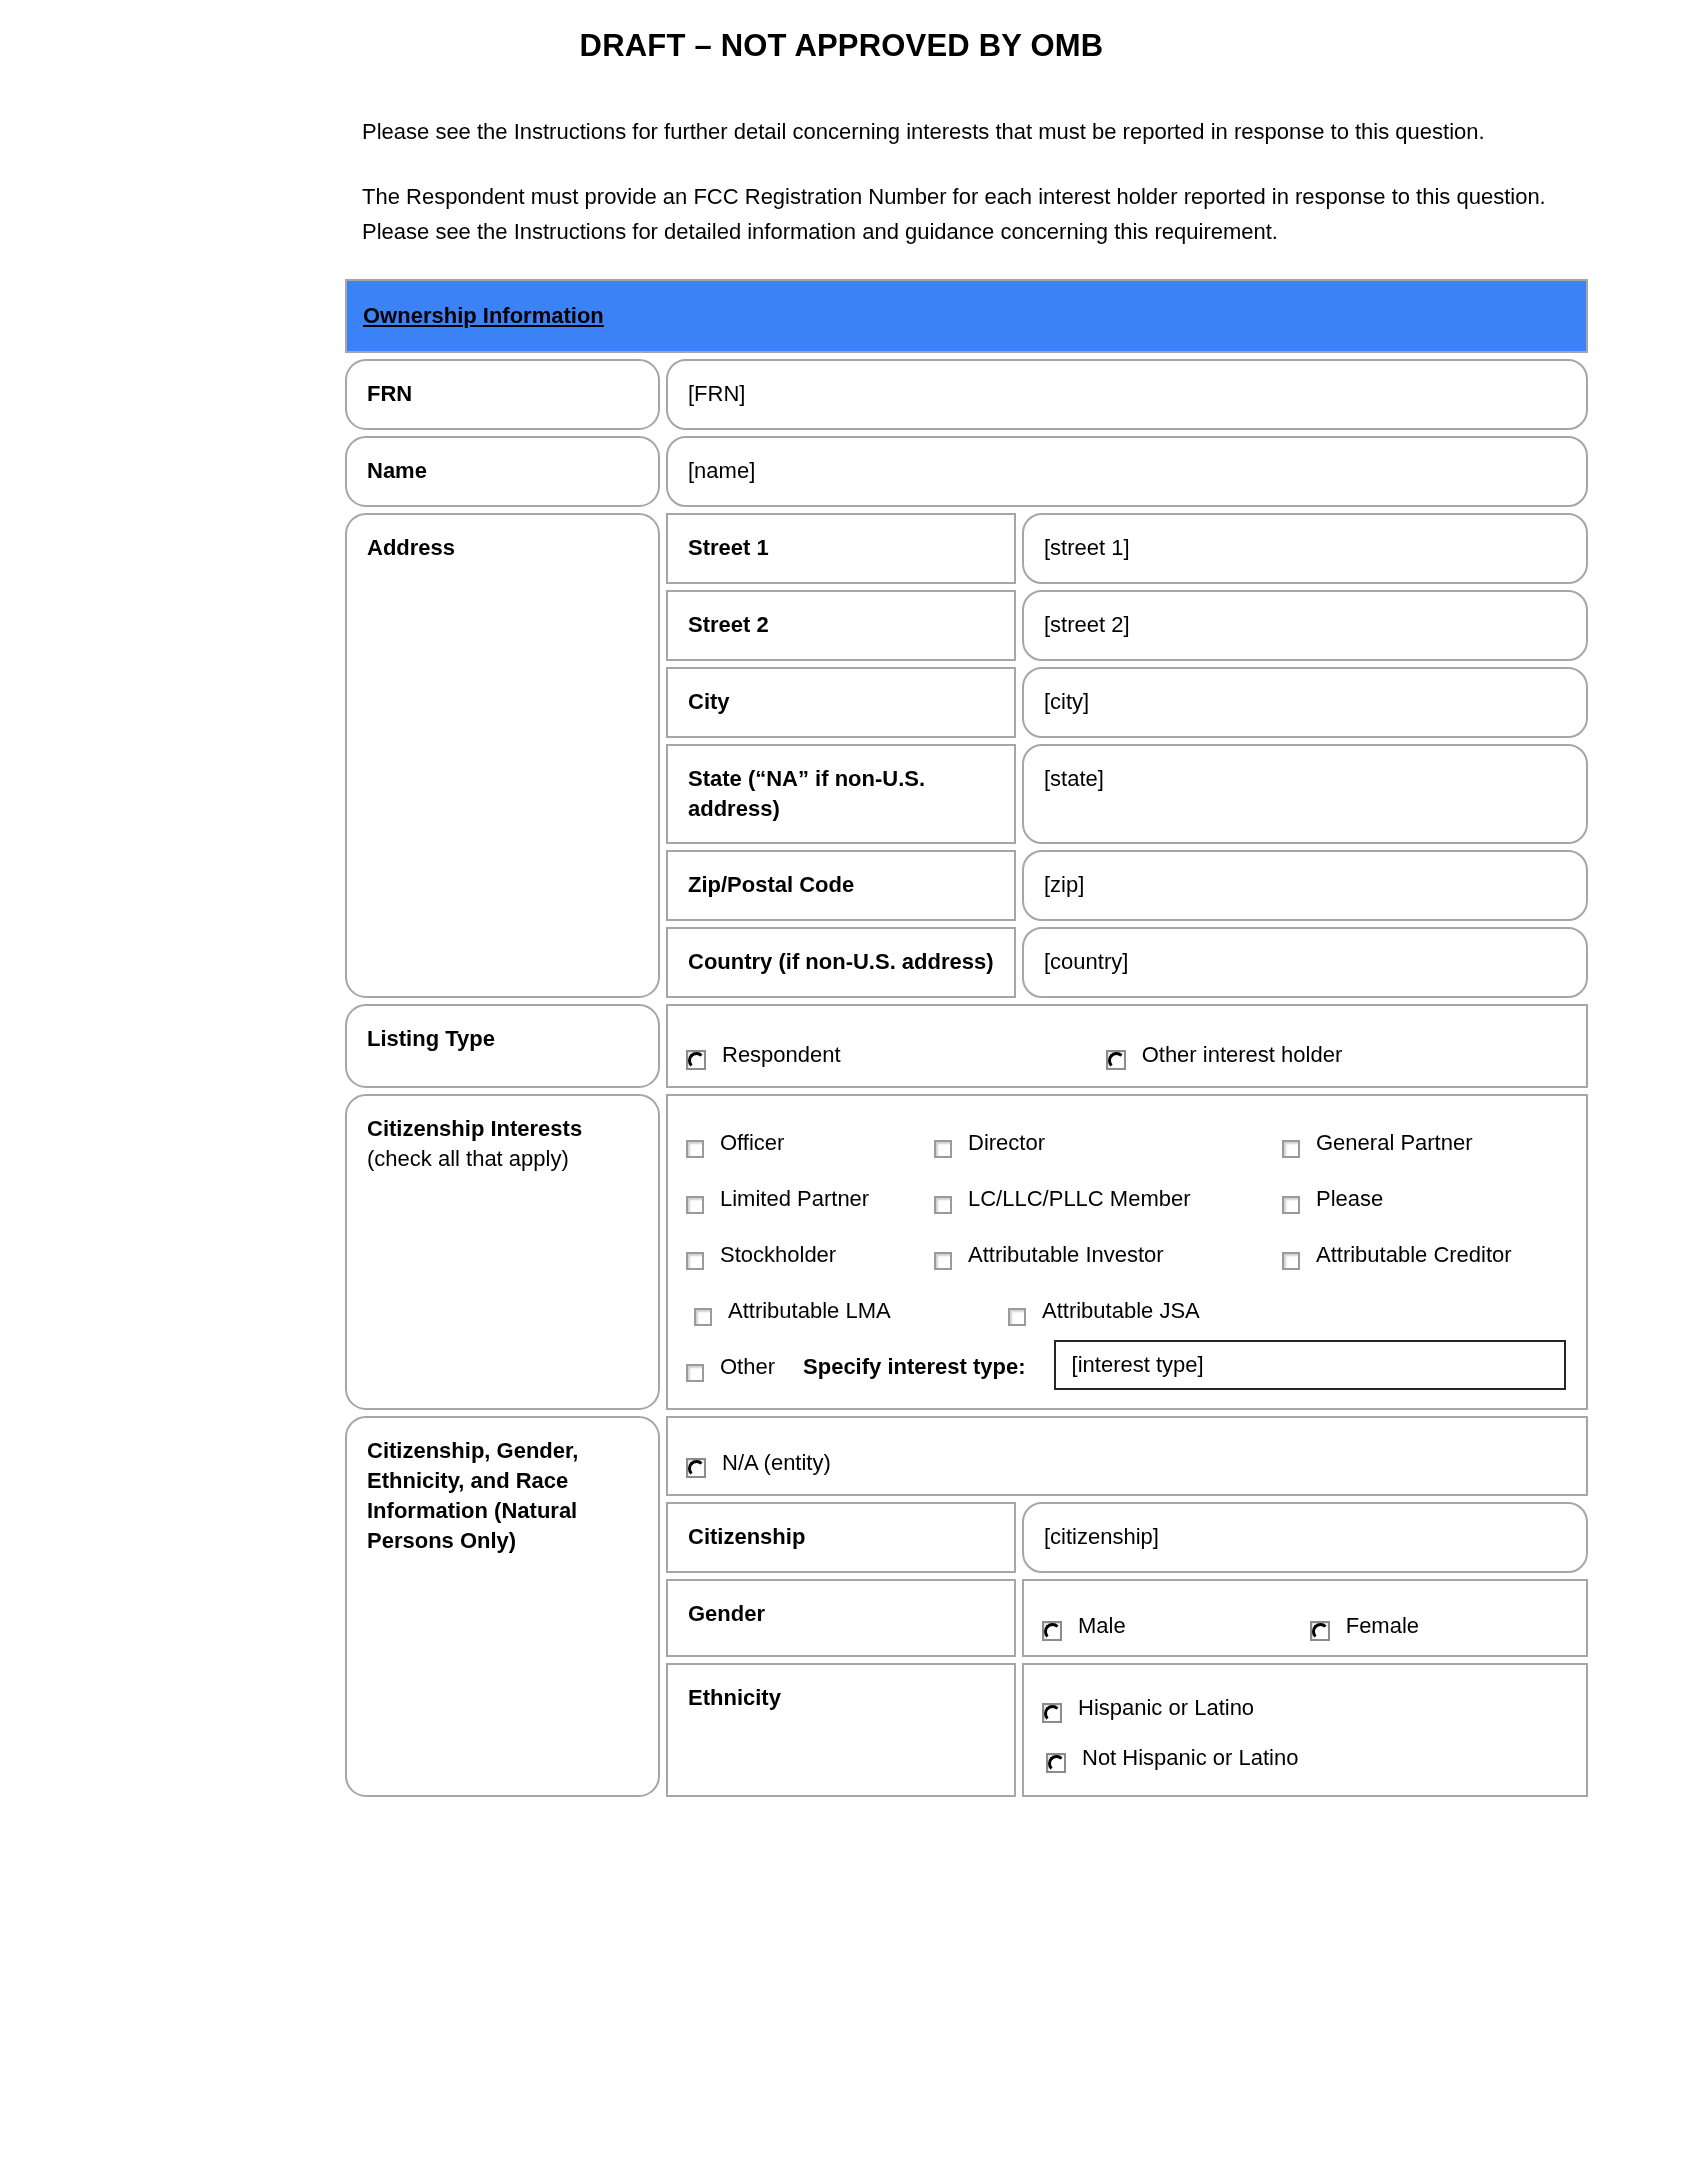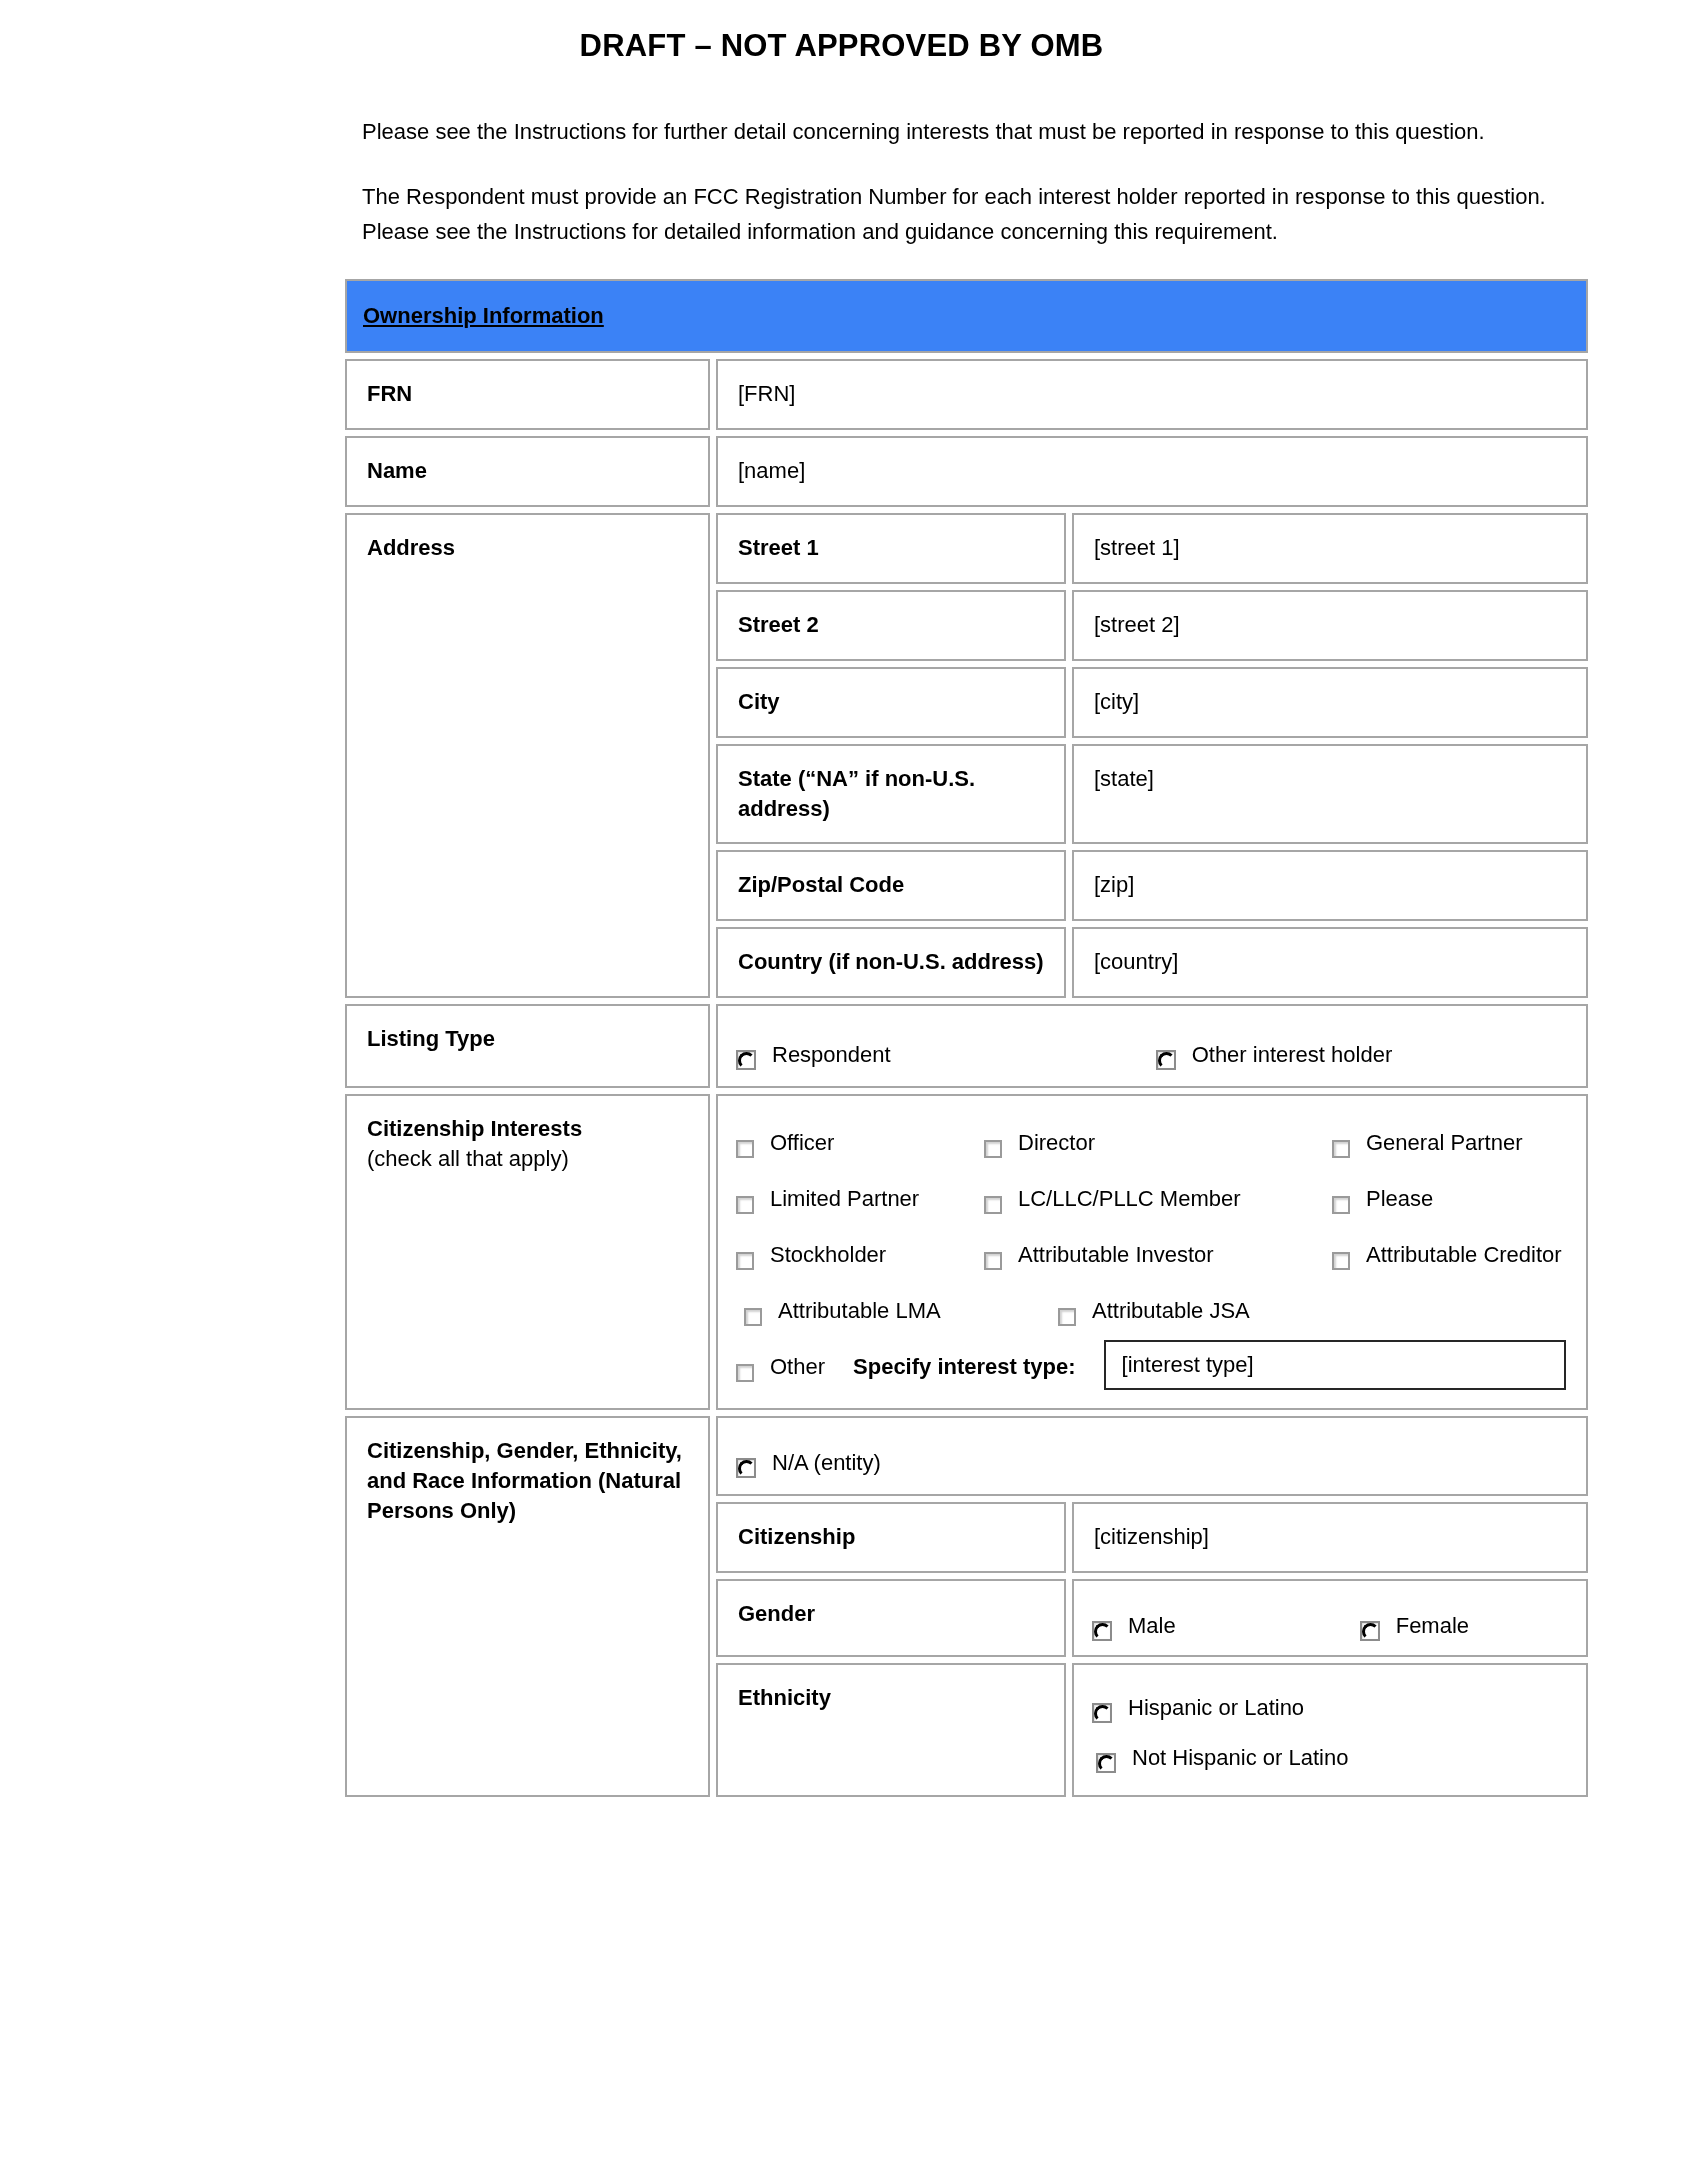--- a/index.html
+++ b/index.html
@@ -18,25 +18,25 @@
   
   .otable { margin-top:18px; }
   .trow { display:flex; gap:6px; margin-top:6px; align-items:stretch; }
   .cell {
     border:2px solid #a6a6a6; background:#fff;
     padding:18px 20px; line-height:30px;
   }
   .thead-cell {
     flex:1; background:#3b82f6; font-weight:bold; padding:20px 16px;text-decoration:underline;
   }
-  .lbl { width:365px; flex:0 0 auto; font-weight:bold; }
+  .lbl { width:315px; flex:0 0 auto; font-weight:bold;border-radius:21px; }
   .rcontent { flex:1; display:flex; flex-direction:column; gap:6px; }
   .subrow { display:flex; gap:6px; }
   .sublbl { width:350px; flex:0 0 auto; font-weight:bold; }
-  .val { flex:1; min-height:71px; }
+  .val { flex:1; min-height:71px;border-radius:20px; }
   .single { min-height:71px; }
 
   
   .opt { display:flex; align-items:flex-end; }
   .opt .txt { line-height:30px; margin-top:12px; }
   .radio {
     width:20px; height:20px; border:2px solid #8c8c8c; background:#fff;
     position:relative; flex:0 0 auto; margin-right:16px; margin-top:2px;
     box-shadow: inset 1px 1px 2px rgba(0,0,0,0.15);
   }

